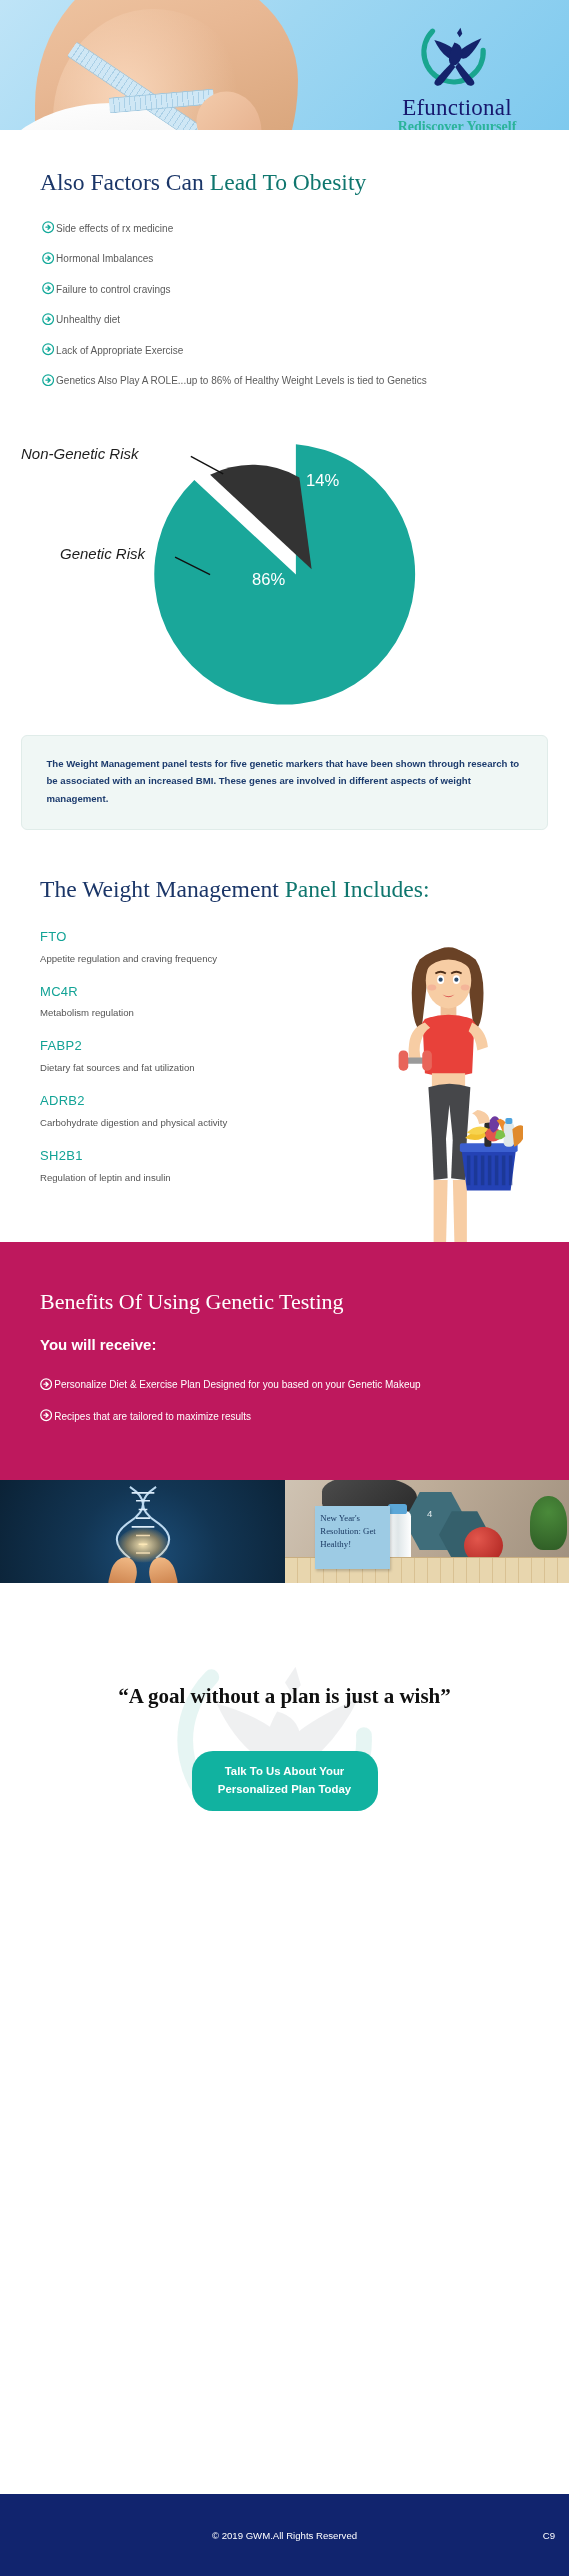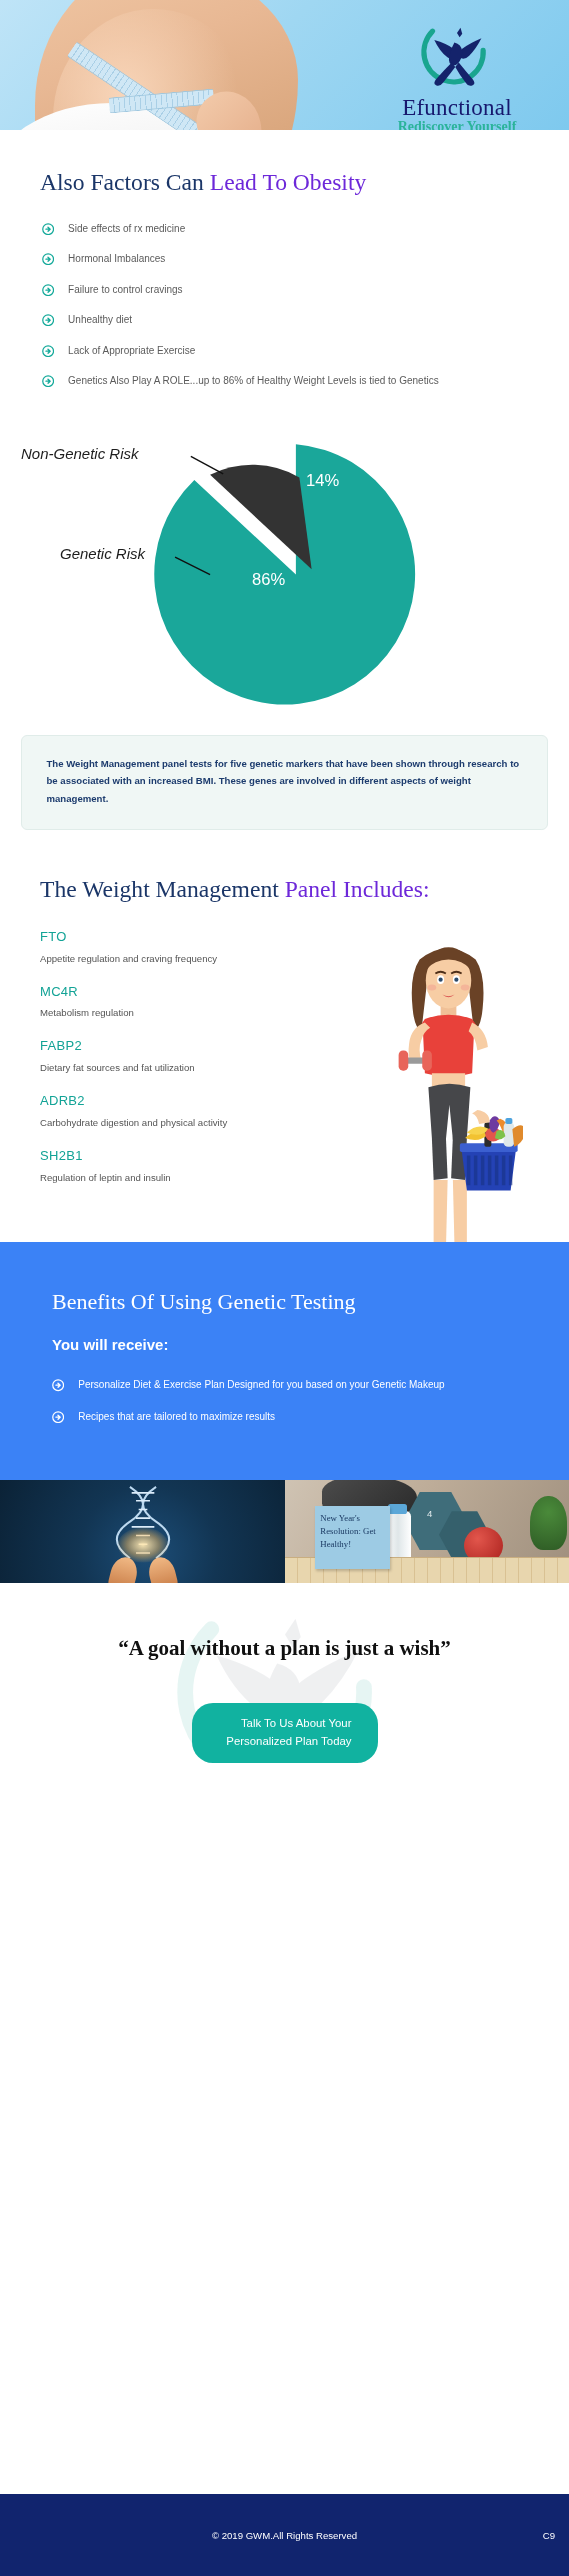--- a/index.html
+++ b/index.html
@@ -92,28 +92,28 @@
     font-family: "Liberation Sans", sans-serif;
     cursor: pointer;
   }
   .cta-top .arrow { width: 11.4px; height: 11.4px; display:inline-block; }
 
   
   .h-serif {
     font-family: "Liberation Serif", serif;
     font-size: 23.6px; color: #1b3668; font-weight: normal;
   }
-  .h-serif .teal { color: #6d28d9; }
+  .h-serif .teal { color: #0f766e; }
 
   .factors { padding: 39px 0 0 40px; }
   .factors h2 { margin-bottom: 24.5px; }
 
   .bullets { list-style: none; padding: 0 40px 0 1.8px; }
   .bullets li {
-    display: flex; align-items: center; gap: 14px;
+    display: flex; align-items: flex-start; gap: 2px;
     margin-bottom: 15px;
     font-size: 10px; color: #5b5b5b; line-height: 1.55;
   }
   .bullets li .bl-text { max-width: 438px; }
   .bi { flex: 0 0 12.3px; width: 12.3px; height: 12.3px; margin-top: 0.9px; }
 
   
   .pie-wrap { position: relative; height: 320px; margin-top: 19px; }
   .pie-svg { position: absolute; left: 0; top: 0; }
   .pie-label {
@@ -148,22 +148,22 @@
   .gene-name {
     color: #12a396; font-size: 13px; font-weight: normal; letter-spacing: 0.3px;
     margin-bottom: 8.8px;
   }
   .gene-desc { color: #555555; font-size: 9.6px; }
 
   .lady { position: absolute; right: 46px; top: 105px; width: 149px; height: 350px; }
 
   
   .benefits {
-    background: #3b82f6;
-    padding: 47px 52px 40px;
+    background: #be185d;
+    padding: 47px 40px 40px;
     position: relative;
   }
   .benefits h2 {
     font-family: "Liberation Serif", serif;
     font-size: 22px; color: #ffffff; font-weight: normal; margin-bottom: 21px;
   }
   .benefits h3 {
     color: #ffffff; font-size: 15px; font-weight: bold; margin-bottom: 24.5px;
   }
   .benefits .bullets { padding: 0; }
@@ -218,40 +218,40 @@
                 background: #5ba7d8; border-radius: 2.6px; }
   .apple { position: absolute; left: 179px; top: 47px; width: 39px; height: 37px;
            background: radial-gradient(circle at 35% 32%, #e2564c, #a9201c); border-radius: 50%; }
   .broccoli { position: absolute; right: 1.8px; top: 15.8px; width: 37px; height: 54px;
               background: radial-gradient(circle at 50% 30%, #4a8a3a, #2e5b25); border-radius: 48% 48% 35% 35%; }
   .ruler { position: absolute; left: 0; bottom: 0; width: 100%; height: 26px;
            background: repeating-linear-gradient(90deg,#e8d6ae 0 12.3px,#d9c193 12.3px 13px);
            border-top: 0.9px solid #c9ae80; }
 
   
-  .quote-sec { position: relative; padding: 53px 12px 0; text-align: center; overflow: hidden; }
+  .quote-sec { position: relative; padding: 53px 12px 0; text-align: center; overflow: hidden; margin-top: 48px; }
   .watermark {
     position: absolute; left: 50%; top: -8.8px; transform: translateX(-50%);
     opacity: .10;
   }
   .quote {
     position: relative;
     font-family: "Liberation Serif", serif;
     font-weight: bold; font-size: 21px; color: #101010;
   }
   .cta-bottom {
     position: relative;
     margin-top: 42px;
     display: inline-block;
     background: #11b2a0; color: #ffffff;
     border: none; border-radius: 21px;
     padding: 12.3px 26px;
-    font-size: 11.4px; font-weight: normal; line-height: 1.55;
+    font-size: 11.4px; font-weight: bold; line-height: 1.55;
     font-family: "Liberation Sans", sans-serif;
-    cursor: pointer; min-width: 186px; text-align: right;
+    cursor: pointer; min-width: 186px;
   }
 
   
   .footer {
     position: absolute; left: 0; bottom: 0; width: 569px; height: 82px;
     background: #11246e; color: #ffffff;
     display: flex; align-items: center; justify-content: center;
   }
   .footer .copy { font-size: 9.6px; }
   .footer .code { position: absolute; right: 14px; font-size: 9.6px; }

